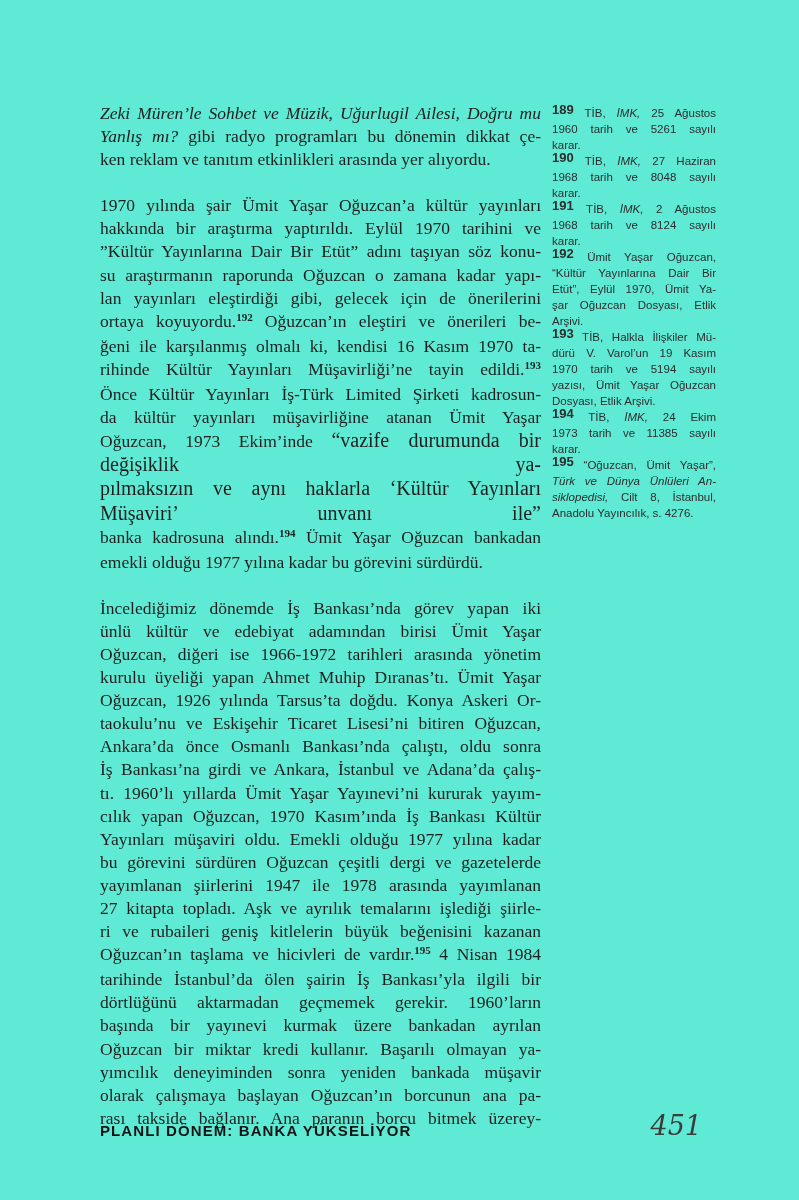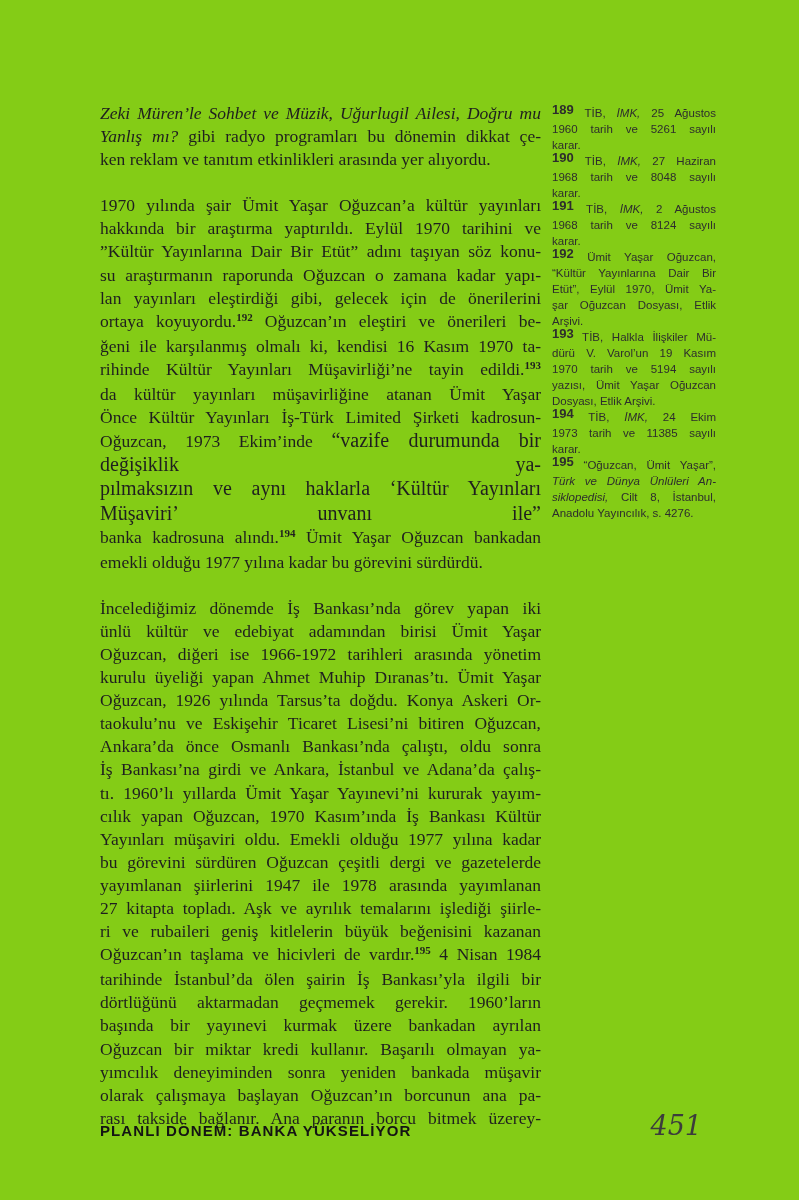--- a/index.html
+++ b/index.html
@@ -1,18 +1,18 @@
 <!DOCTYPE html>
 <html><head>
 <meta charset="utf-8">
 <style>
   html,body { margin:0; padding:0; background:#e9e9e9; }
   #page {
     position:relative; width:799px; height:1200px; margin:0 auto;
-    background:#84cc16; overflow:hidden;
+    background:#5eead4; overflow:hidden;
     font-family:"Liberation Serif", serif;
   }
   
   #main-col { position:absolute; left:100px; top:102px; width:441px; color:#1f1f1f; }
   .para { margin:0 0 23px 0; }
   .line {
     font-size:17.5px; line-height:23.1px;
     text-align:justify; text-align-last:justify;
   }
   .line.nojust { text-align-last:left; }
@@ -56,22 +56,22 @@
       </div>
       <div class="para">
         <div class="line"><span class="s-n">1970 yılında şair Ümit Yaşar Oğuzcan’a kültür yayınları</span></div>
         <div class="line"><span class="s-n">hakkında bir araştırma yaptırıldı. Eylül 1970 tarihini ve</span></div>
         <div class="line"><span class="s-n">”Kültür Yayınlarına Dair Bir Etüt” adını taşıyan söz konu-</span></div>
         <div class="line"><span class="s-n">su araştırmanın raporunda Oğuzcan o zamana kadar yapı-</span></div>
         <div class="line"><span class="s-n">lan yayınları eleştirdiği gibi, gelecek için de önerilerini</span></div>
         <div class="line"><span class="s-n">ortaya koyuyordu.</span><span class="s-sup">192</span><span class="s-n"> Oğuzcan’ın eleştiri ve önerileri be-</span></div>
         <div class="line"><span class="s-n">ğeni ile karşılanmış olmalı ki, kendisi 16 Kasım 1970 ta-</span></div>
         <div class="line"><span class="s-n">rihinde Kültür Yayınları Müşavirliği’ne tayin edildi.</span><span class="s-sup">193</span></div>
+        <div class="line"><span class="s-n">Önce Kültür Yayınları İş-Türk Limited Şirketi kadrosun-</span></div>
         <div class="line"><span class="s-n">da kültür yayınları müşavirliğine atanan Ümit Yaşar</span></div>
-        <div class="line"><span class="s-n">Önce Kültür Yayınları İş-Türk Limited Şirketi kadrosun-</span></div>
         <div class="line"><span class="s-n">Oğuzcan, 1973 Ekim’inde </span><span class="s-sm">“vazife durumunda bir değişiklik ya-</span></div>
         <div class="line"><span class="s-sm">pılmaksızın ve aynı haklarla ‘Kültür Yayınları Müşaviri’ unvanı ile”</span></div>
         <div class="line"><span class="s-n">banka kadrosuna alındı.</span><span class="s-sup">194</span><span class="s-n"> Ümit Yaşar Oğuzcan bankadan</span></div>
         <div class="line nojust"><span class="s-n">emekli olduğu 1977 yılına kadar bu görevini sürdürdü.</span></div>
       </div>
       <div class="para">
         <div class="line"><span class="s-n">İncelediğimiz dönemde İş Bankası’nda görev yapan iki</span></div>
         <div class="line"><span class="s-n">ünlü kültür ve edebiyat adamından birisi Ümit Yaşar</span></div>
         <div class="line"><span class="s-n">Oğuzcan, diğeri ise 1966-1972 tarihleri arasında yönetim</span></div>
         <div class="line"><span class="s-n">kurulu üyeliği yapan Ahmet Muhip Dıranas’tı. Ümit Yaşar</span></div>

